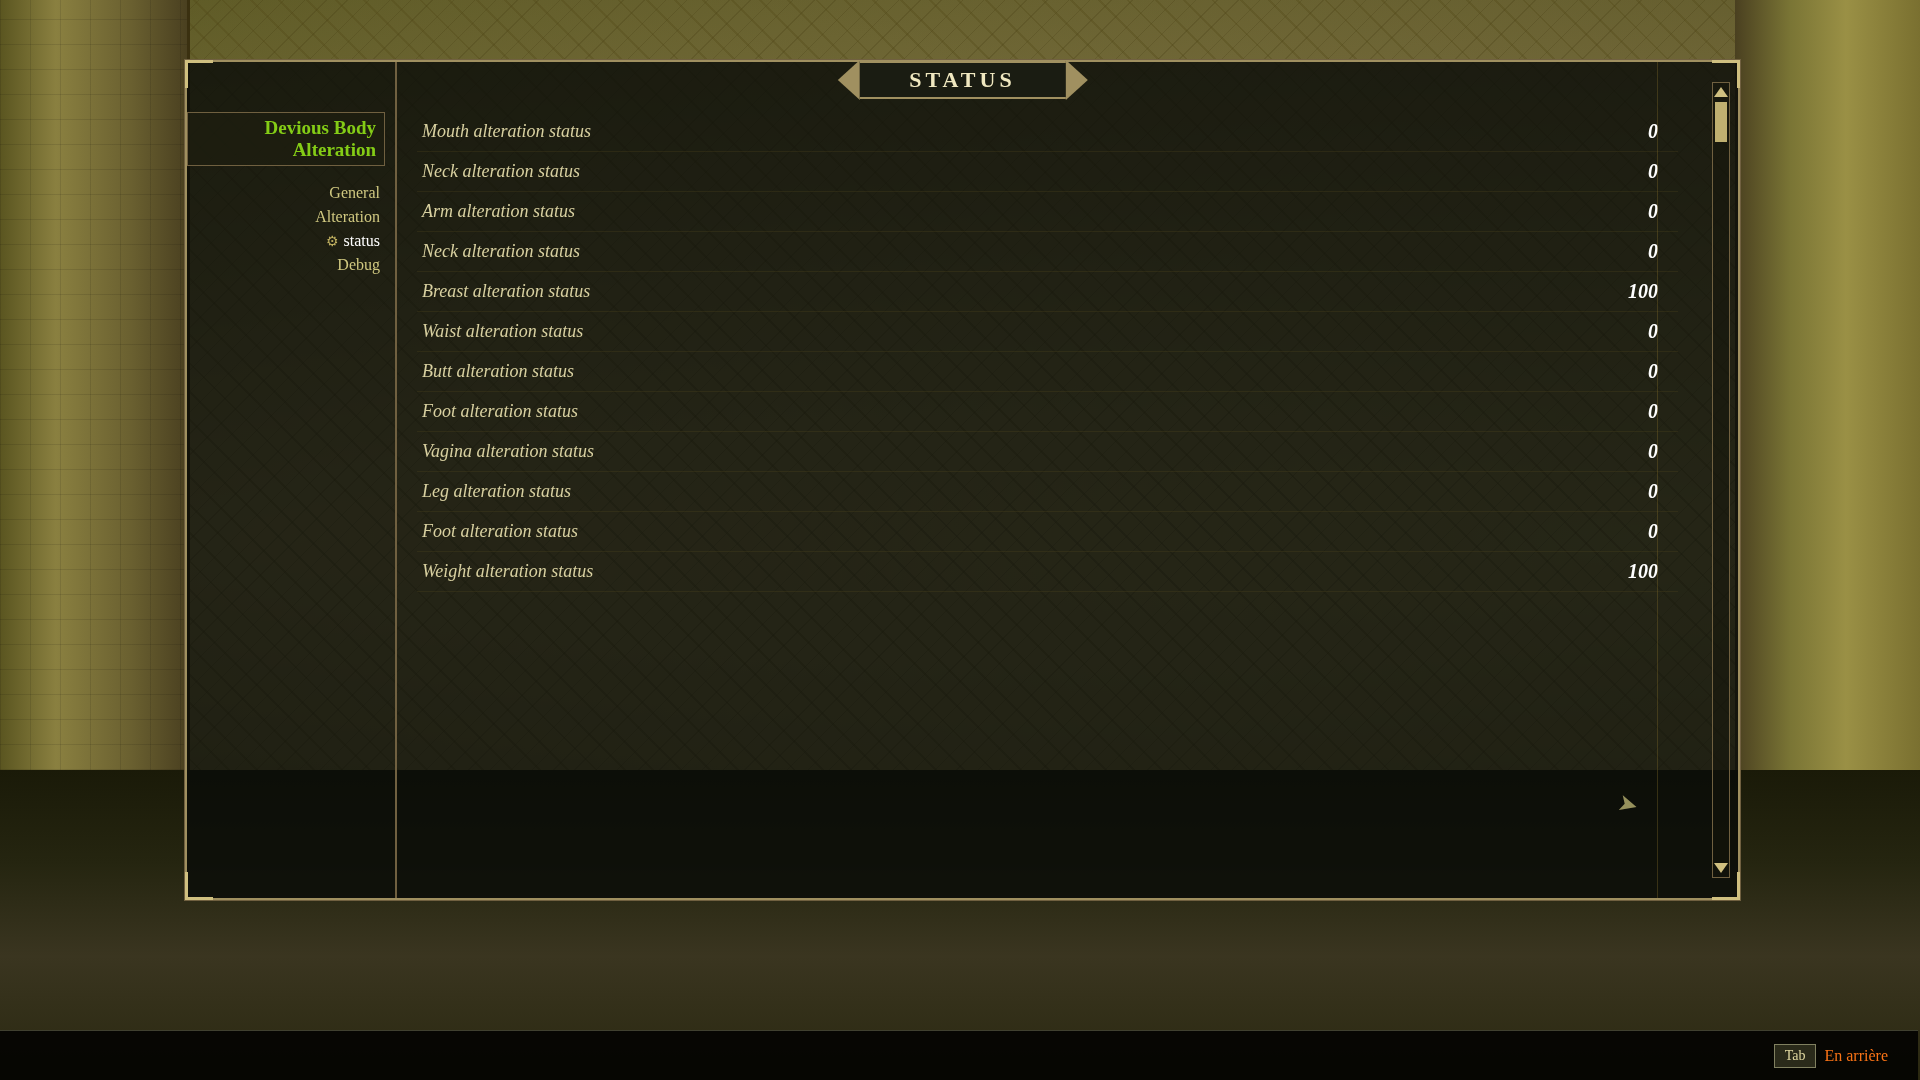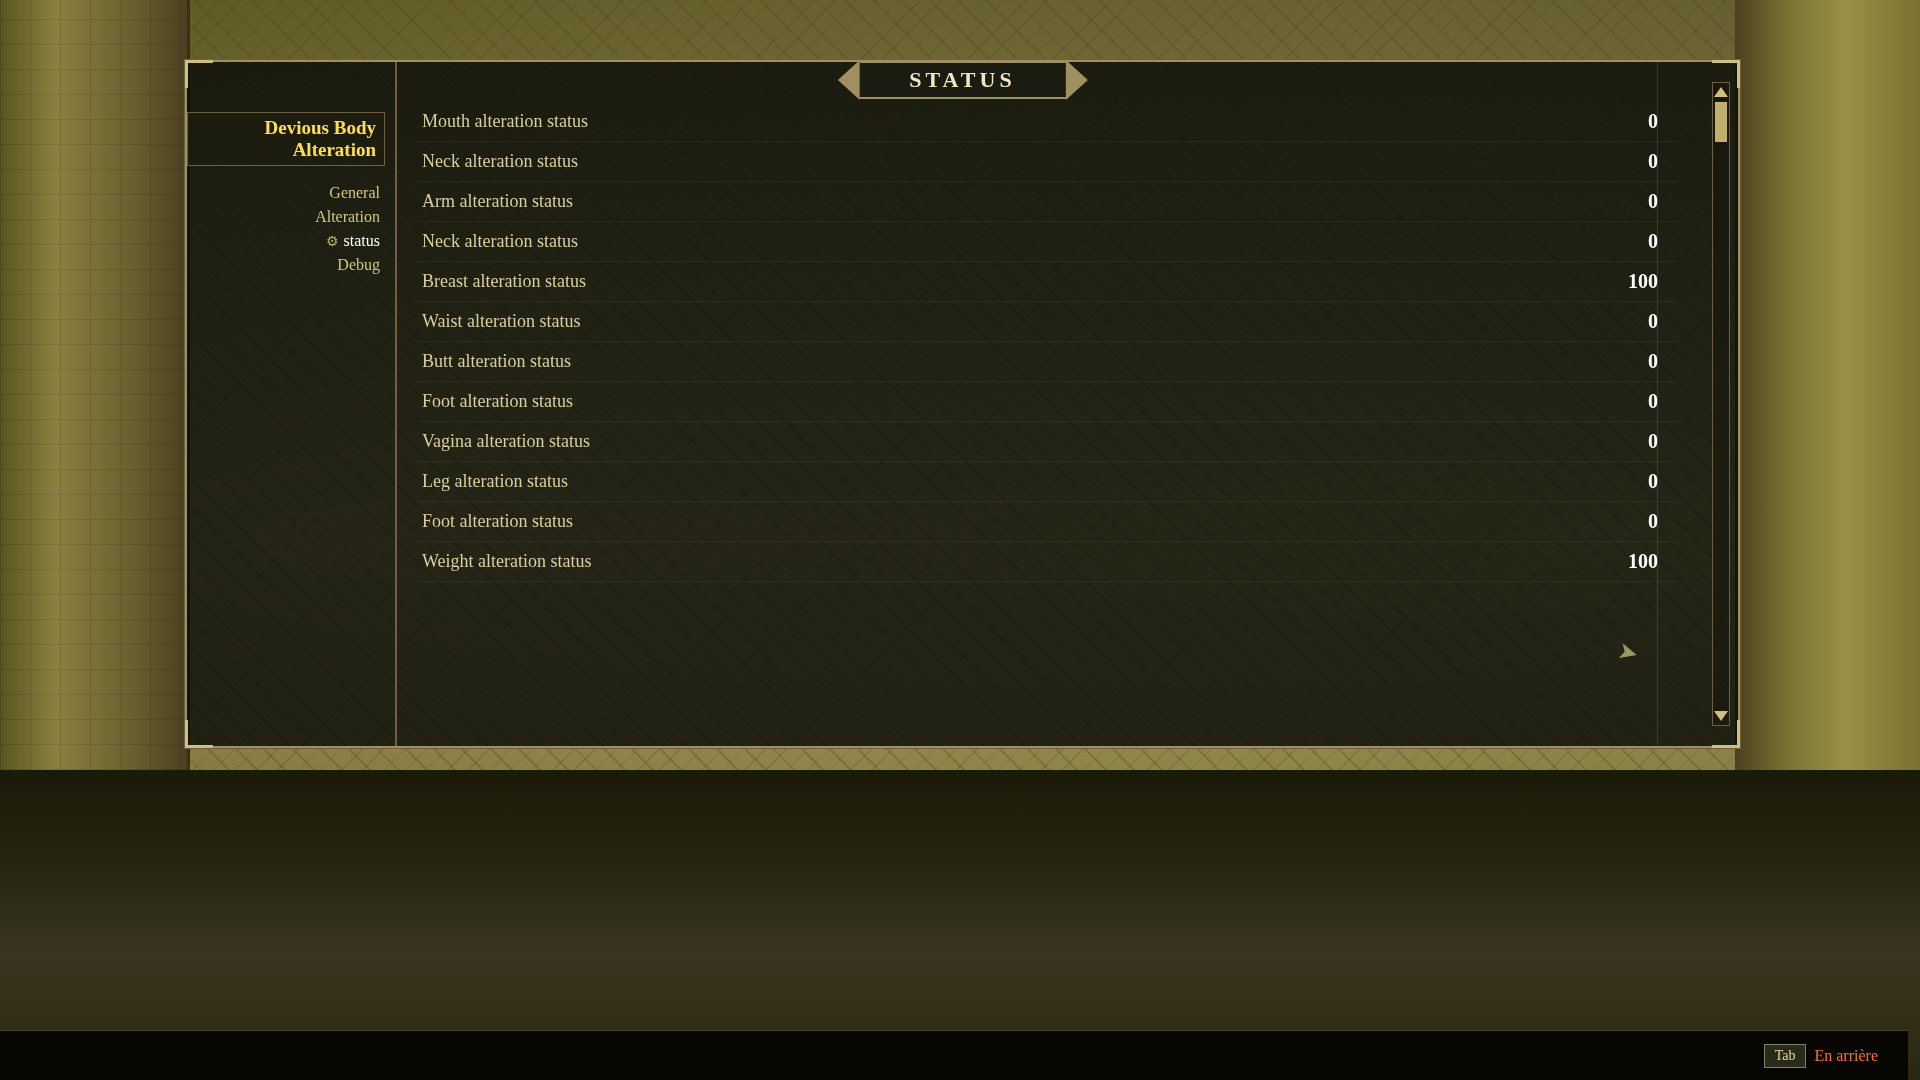--- a/index.html
+++ b/index.html
@@ -89,21 +89,21 @@
       height: 310px;
       background: linear-gradient(180deg, #1a1a08 0%, #252510 30%, #3a3520 60%, #2a2810 100%);
     }
 
     
     .main-panel {
       position: absolute;
       top: 60px;
       left: 185px;
       right: 180px;
-      height: 688px;
+      height: 840px;
       background: rgba(10, 12, 8, 0.82);
       border: 2px solid #a09060;
       outline: 1px solid #706040;
     }
 
     
     .corner {
       position: absolute;
       width: 28px;
       height: 28px;
@@ -185,21 +185,21 @@
       height: 100%;
       border-right: 2px solid #706040;
       padding-top: 50px;
       display: flex;
       flex-direction: column;
       align-items: flex-end;
       padding-right: 10px;
     }
 
     .mod-title {
-      color: #fde047;
+      color: #84cc16;
       font-size: 19px;
       font-weight: bold;
       font-family: 'Georgia', serif;
       text-align: right;
       margin-bottom: 15px;
       background: rgba(30,30,15,0.7);
       padding: 4px 8px;
       border: 1px solid #706040;
     }
 
@@ -229,21 +229,22 @@
       position: absolute;
       top: 0;
       left: 210px;
       right: 40px;
       height: 100%;
       padding: 20px 20px;
     }
 
     
     .status-list {
-      margin-top: 20px;
+      margin-top: 30px;
+      font-style: italic;
     }
 
     .status-row {
       display: flex;
       align-items: center;
       justify-content: space-between;
       padding: 8px 5px;
       border-bottom: 1px solid rgba(80, 70, 30, 0.3);
       cursor: pointer;
     }
@@ -318,21 +319,21 @@
 
     .scrollbar-fill {
       flex: 1;
     }
 
     
     .bottom-bar {
       position: absolute;
       bottom: 0;
       left: 0;
-      right: 12px;
+      right: 2px;
       height: 50px;
       background: rgba(0,0,0,0.85);
       display: flex;
       align-items: center;
       justify-content: flex-end;
       padding-right: 30px;
       border-top: 1px solid #404030;
     }
 
     .tab-hint {

